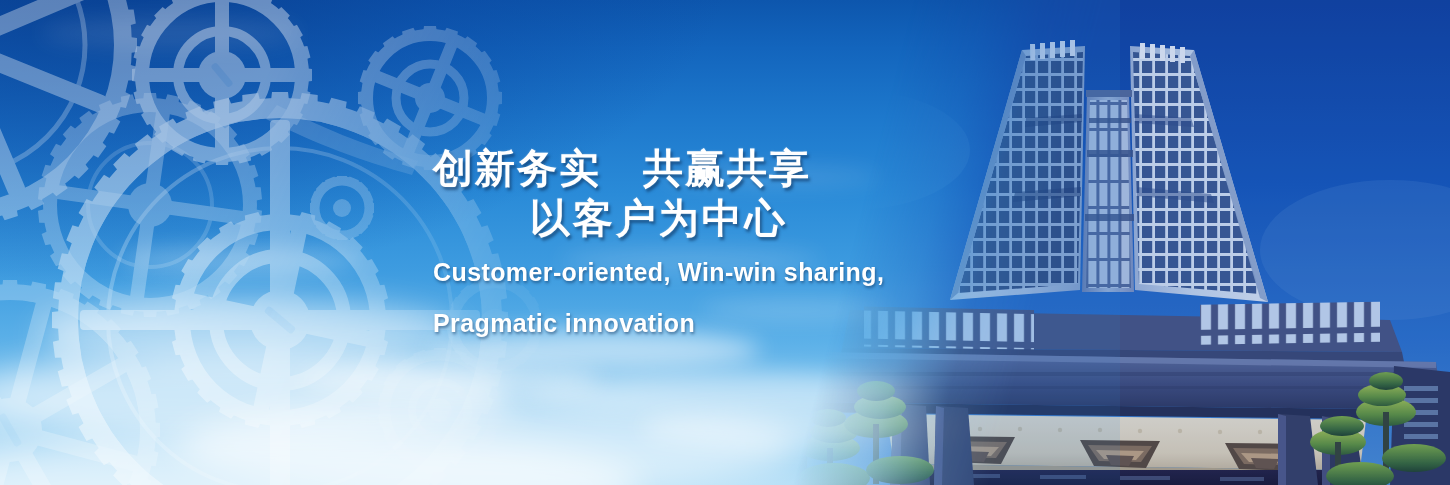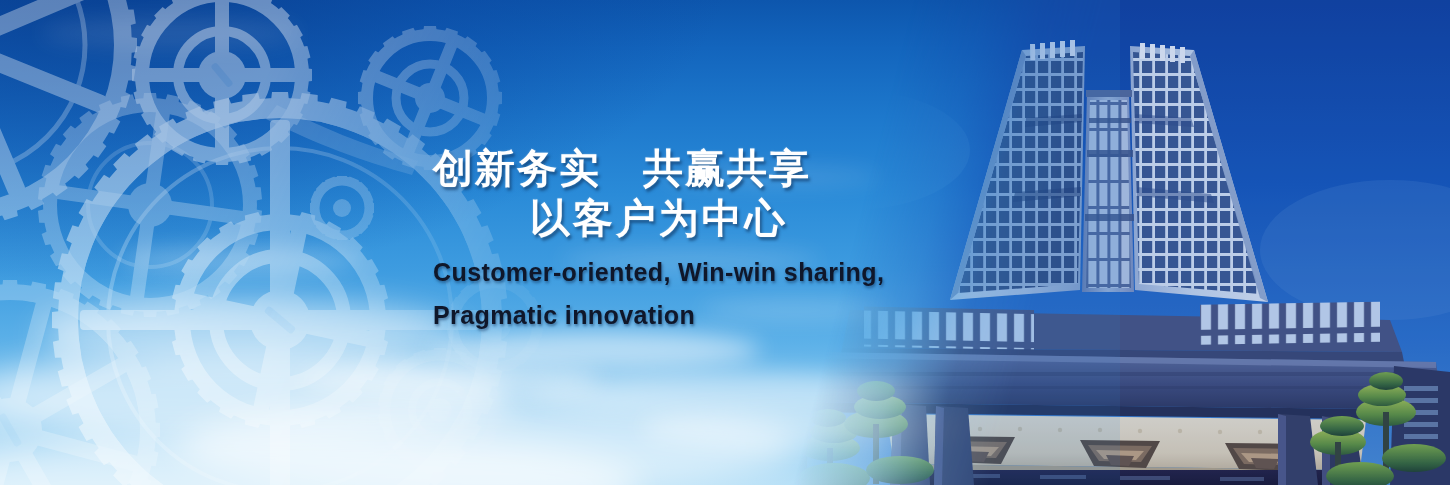--- a/index.html
+++ b/index.html
@@ -71,30 +71,30 @@
     color:#ffffff;
     font-size:40px;
     font-weight:bold;
     line-height:50px;
     letter-spacing:2px;
     text-shadow:2px 3px 3px rgba(10,40,80,.55), 0 0 2px rgba(255,255,255,.35);
     white-space:pre;
   }
   .h-cn.line2{letter-spacing:3px;text-align:center;}
   .sub-en{
-    color:#0f172a;
+    color:#ffffff;
     font-size:25px;
     font-weight:bold;
     line-height:35px;
     letter-spacing:.4px;
     margin-top:12px;
     text-shadow:1px 2px 3px rgba(10,40,80,.5);
     white-space:pre;
   }
-  .sub-en.line2{margin-top:8px;}
+  .sub-en.line2{margin-top:16px;}
 </style>
 </head>
 <body>
 
 <div id="banner">
 
   <div class="sky"></div>
   <div class="sky-corner"></div>
 
   <div class="clouds">

